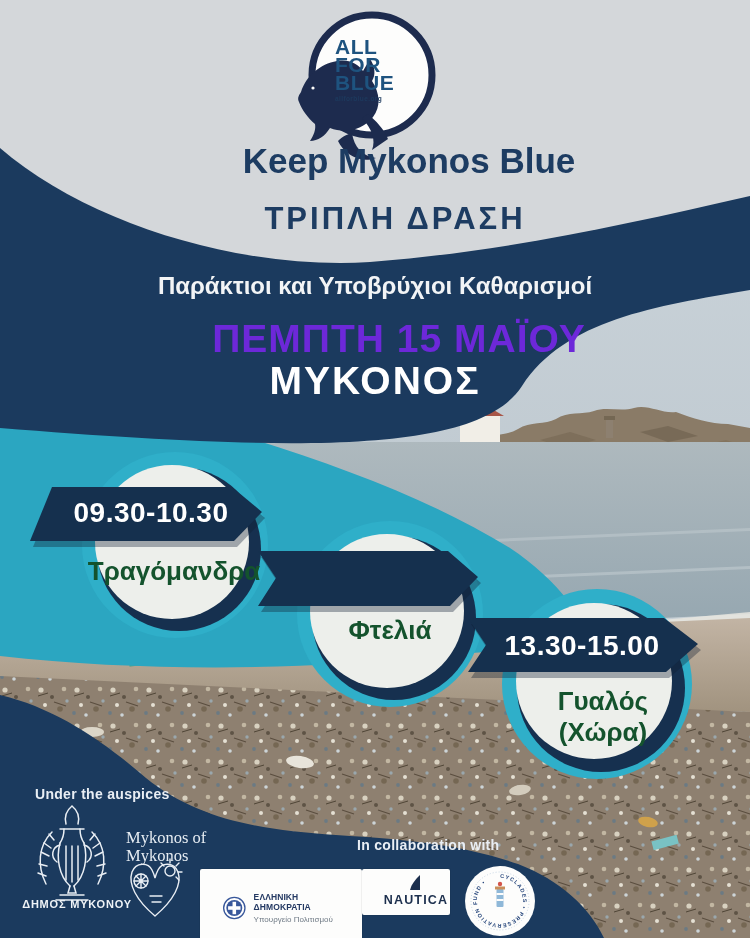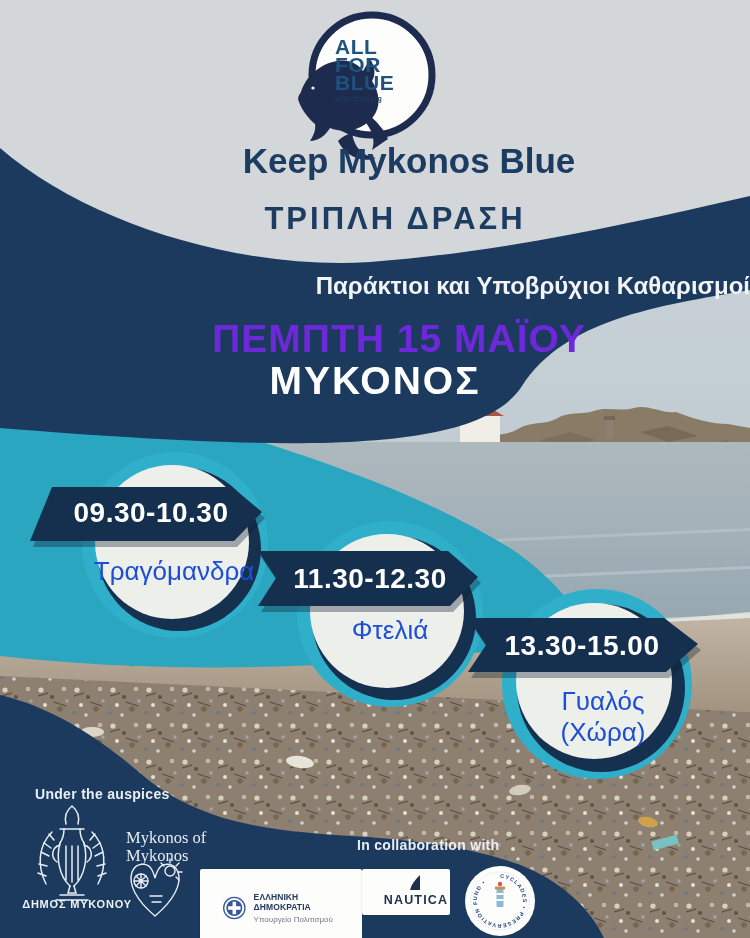--- a/index.html
+++ b/index.html
@@ -11,27 +11,27 @@
   .abs{position:absolute;}
   svg.bg{position:absolute;left:0;top:0;}
   .txt{position:absolute; text-align:center; white-space:nowrap;}
   .brand-line{display:block; font-weight:800; font-size:21px; line-height:18px;
     color:#1e537f; letter-spacing:.5px; text-align:left;}
   .brand-site{display:block; font-size:6.5px; font-weight:700; color:#1d3a5e;
     margin-top:3px; letter-spacing:.4px; text-align:left;}
   .title{left:0; top:141px; width:750px; font-size:35px; font-weight:700; color:#1d3c62;margin-left:34px;}
   .action{left:0; top:201px; width:750px; font-size:31px; font-weight:800;
     color:#1d3c62; letter-spacing:3px;padding-left:20px;}
-  .tagline{left:0; top:272px; width:750px; font-size:24px; font-weight:700; color:#f2f4f6;text-align:right;}
+  .tagline{left:0; top:272px; width:750px; font-size:24px; font-weight:700; color:#f2f4f6;}
   .dateline{left:0; top:318px; width:750px; font-size:39px; font-weight:800;
     color:#6d28d9; letter-spacing:1px; line-height:41px;margin-left:24px;}
   .placeline{left:0; top:359px; width:750px; font-size:39px; font-weight:800;
     color:#ffffff; letter-spacing:2px;}
   .btime{font-size:28px; font-weight:800; color:#ffffff; letter-spacing:.5px;}
-  .bloc{font-size:26px; font-weight:400; color:#1d4ed8; line-height:31px; white-space:normal;}
+  .bloc{font-size:26px; font-weight:700; color:#14532d; line-height:31px; white-space:normal;}
   .flabel{font-size:14px; font-weight:700; color:#e9eef4; letter-spacing:.3px; text-align:left;}
   .muni{left:11px; top:898px; width:132px; font-size:11px; font-weight:700;
     color:#eff3f7; letter-spacing:.8px;}
   .friends{left:126px; top:829px; text-align:left; font-family:"Liberation Serif","DejaVu Serif",serif;
     font-size:16.5px; color:#e6ecf2; line-height:18px;}
   .whitebox{position:absolute; background:#fdfdfc; border-radius:2px;
     box-shadow:0 0 0 1px rgba(0,0,0,.05);}
   .ministry-box{left:200px; top:869px; width:130px; height:45px; display:flex;
     align-items:center; gap:6px; padding:16px;}
   .ministry-text{display:flex; flex-direction:column; justify-content:center;}
@@ -227,21 +227,20 @@
   <div class="txt action">ΤΡΙΠΛΗ ΔΡΑΣΗ</div>
   <div class="txt tagline">Παράκτιοι και Υποβρύχιοι Καθαρισμοί</div>
   <div class="txt dateline">ΠΕΜΠΤΗ 15 ΜΑΪΟΥ</div>
   <div class="txt placeline">ΜΥΚΟΝΟΣ</div>
 
   <div class="txt btime" style="left:46px; top:497px; width:210px;">09.30-10.30</div>
   <div class="txt bloc" style="left:69px; top:556px; width:210px;">
     <span>Τραγόμανδρα</span><br>
   </div>
 
-  <div class="txt btime" style="left:265px; top:563px; width:210px;">11.30-12.30</div>
   <div class="txt bloc" style="left:285px; top:615px; width:210px;">
     <span>Φτελιά</span>
   </div>
 
   <div class="txt btime" style="left:477px; top:630px; width:210px;">13.30-15.00</div>
   <div class="txt bloc" style="left:498px; top:686px; width:210px;">
     <span>Γυαλός</span><br>
     <span>(Χώρα)</span>
   </div>
 

